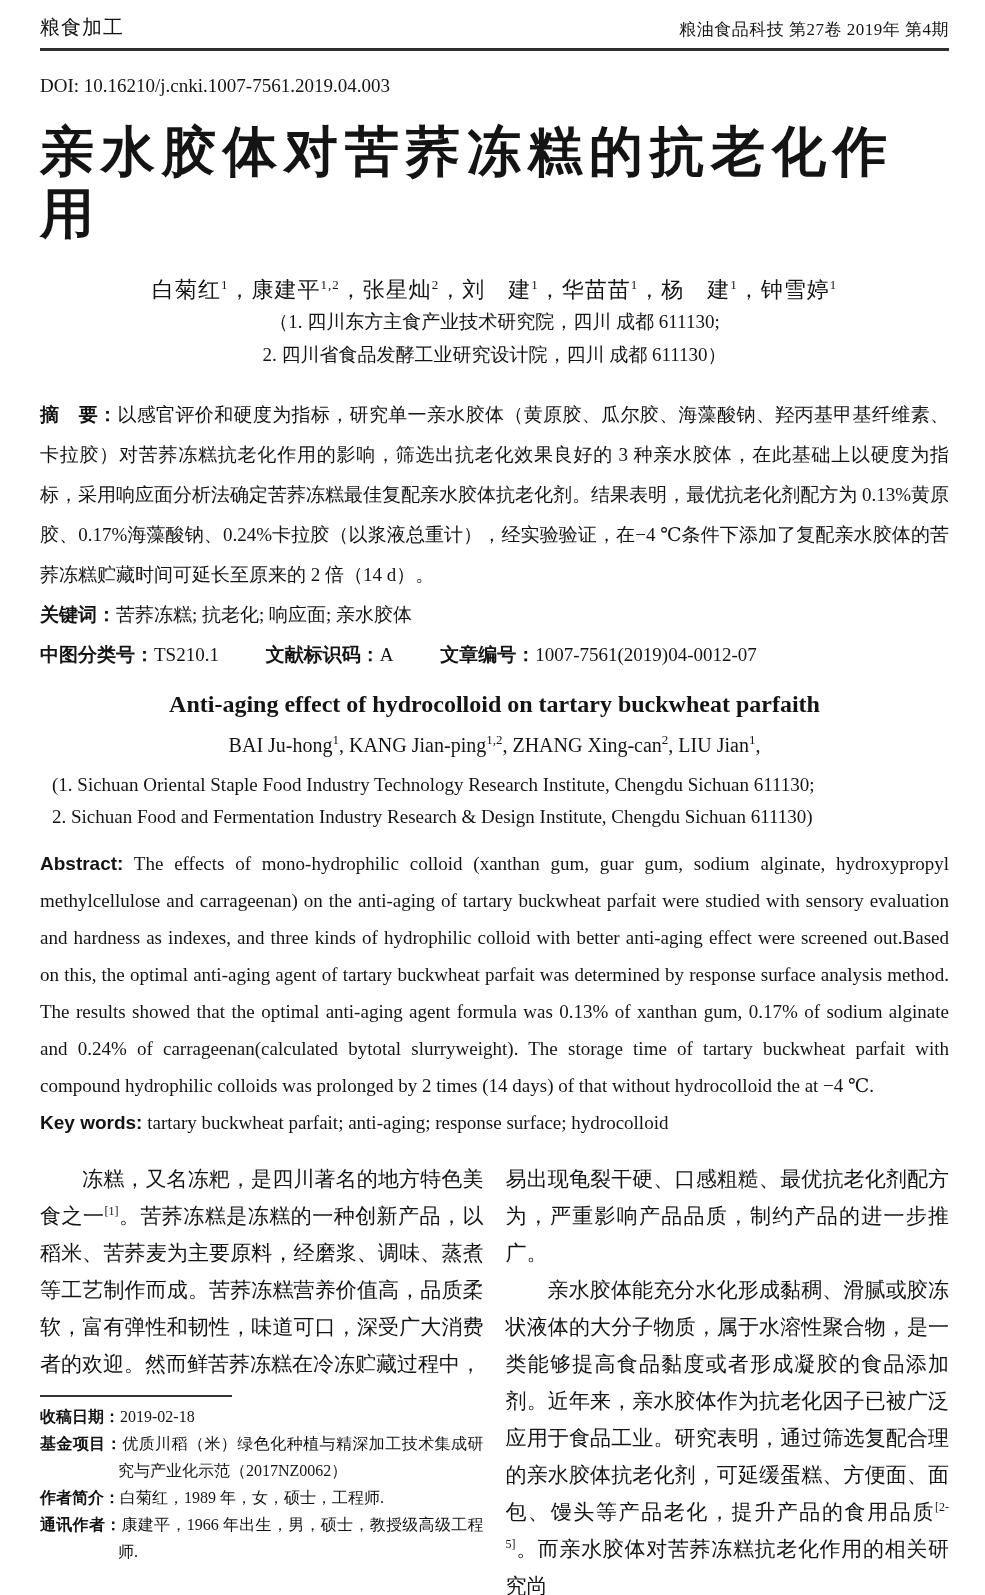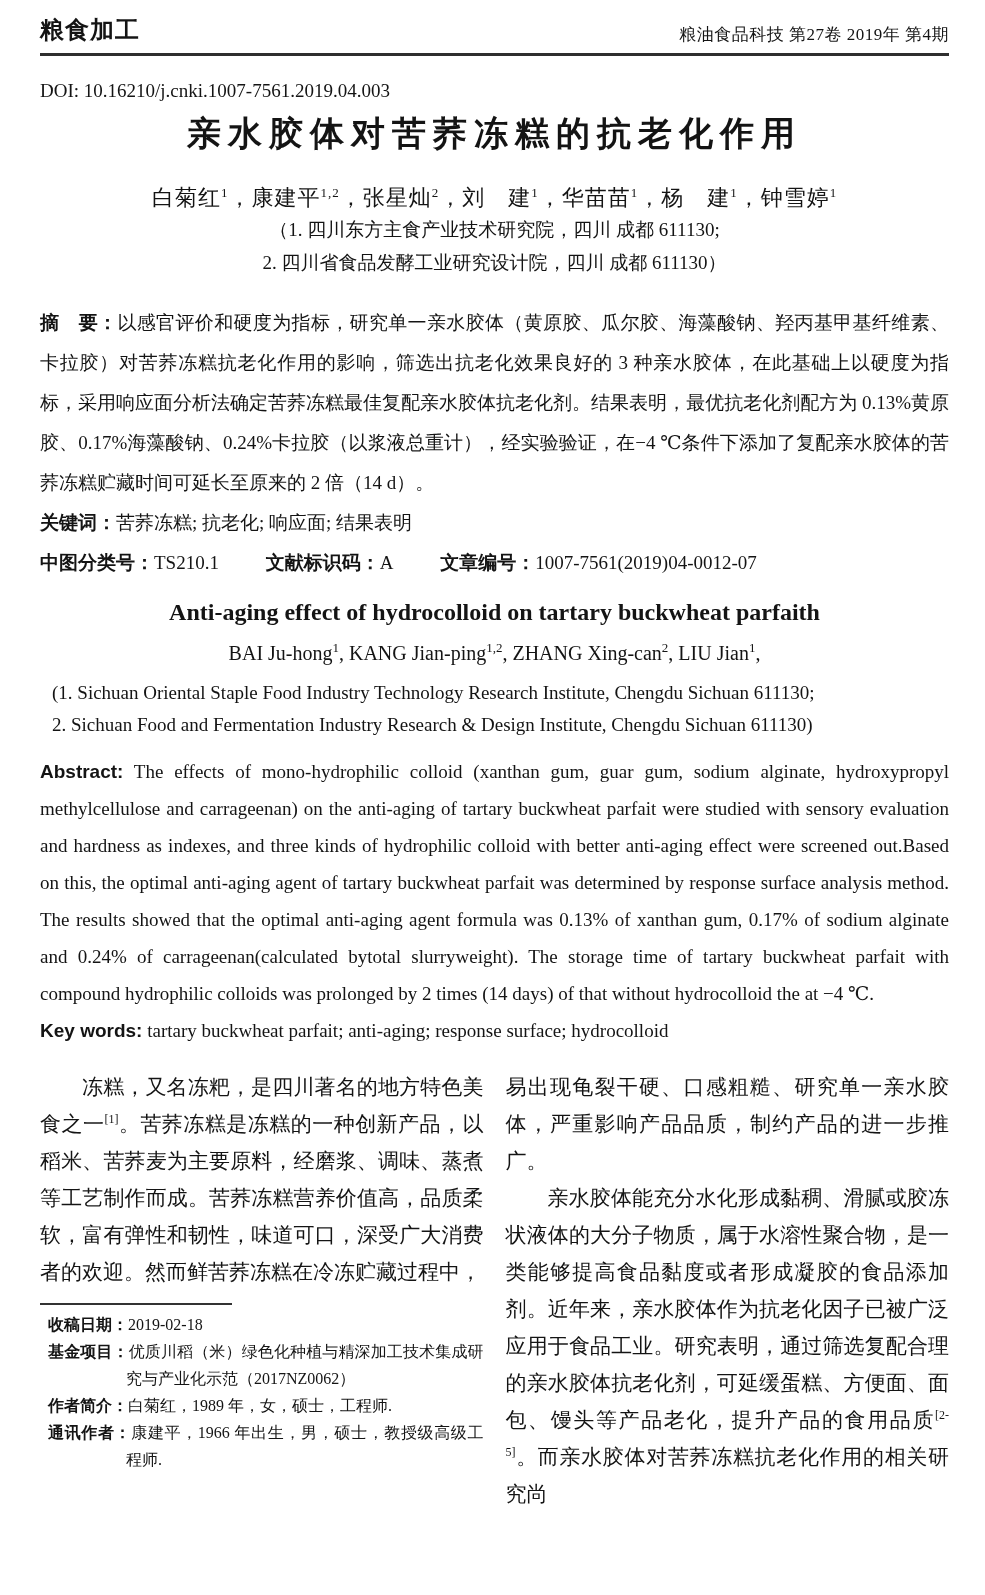--- a/index.html
+++ b/index.html
@@ -6,27 +6,27 @@
   body{
     width:985px;height:1595px;box-sizing:border-box;
     padding:14px 36px 0 40px;overflow:hidden;
     font-family:"Liberation Serif","DejaVu Serif",serif;
     color:#141414;
   }
   
   .header{display:flex;justify-content:space-between;align-items:flex-end;
     padding-bottom:7px;border-bottom:3px solid #2f2f2f;}
   .header-left{font-family:"Liberation Sans","DejaVu Sans",sans-serif;
-    font-weight:bold;font-size:24px;letter-spacing:1px;}
+    font-weight:normal;font-size:20px;letter-spacing:1px;}
   .header-right{font-size:17px;letter-spacing:.5px;}
   
   .doi{margin-top:24px;font-size:19px;}
   .doi b{font-weight:normal;}
   
-  .title-cn{margin-top:12px;text-align:center;font-size:34px;font-weight:bold;
+  .title-cn{margin-top:24px;text-align:left;font-size:54px;font-weight:bold;
     letter-spacing:7px;line-height:1.15;}
   .authors-cn{margin-top:30px;text-align:center;font-size:22px;letter-spacing:1px;}
   .authors-cn sup,.authors-en sup{font-size:13px;vertical-align:super;line-height:0;}
   .affils-cn{text-align:center;font-size:19px;line-height:33px;}
   
   .abstract-cn{margin-top:24px;font-size:19px;line-height:40px;text-align:justify;}
   .lbl{font-family:"Liberation Sans","DejaVu Sans",sans-serif;font-weight:bold;}
   .kw-cn,.clc{font-size:19px;line-height:40px;}
   .clc .sp{display:inline-block;width:42px;}
   
@@ -36,21 +36,21 @@
   .abstract-en{margin-top:12px;font-size:19px;line-height:37px;text-align:justify;}
   .kw-en{font-size:19px;line-height:37px;}
   
   .cols{display:flex;gap:22px;margin-top:20px;}
   .col{flex:1;min-width:0;}
   .col p{margin:0;font-size:21px;line-height:37px;text-align:justify;}
   .col p.indent{text-indent:2em;}
   .col sup{font-size:12px;vertical-align:super;line-height:0;}
   
   .fn-sep{margin-top:12px;width:192px;border-top:2px solid #333;}
-  .footnotes{margin-top:6px;margin-left:8px;}
+  .footnotes{margin-top:6px;}
   .fn{font-size:16px;line-height:27px;padding-left:78px;text-indent:-78px;
     text-align:justify;}
   .fn .fn-label{font-family:"Liberation Sans","DejaVu Sans",sans-serif;font-weight:bold;}
 </style>
 </head>
 <body>
 
 <div class="header">
   <span class="header-left">粮食加工</span>
   <span class="header-right">粮油食品科技 第27卷 2019年 第4期</span>
@@ -68,21 +68,21 @@
 <div class="affils-cn">
   <div>（1. 四川东方主食产业技术研究院，四川 成都 611130;</div>
   <div>2. 四川省食品发酵工业研究设计院，四川 成都 611130）</div>
 </div>
 
 <div class="abstract-cn">
   <span class="lbl">摘　要：</span><span>以感官评价和硬度为指标，研究单一亲水胶体（黄原胶、瓜尔胶、海藻酸钠、羟丙基甲基纤维素、卡拉胶）对苦荞冻糕抗老化作用的影响，筛选出抗老化效果良好的 3 种亲水胶体，在此基础上以硬度为指标，采用响应面分析法确定苦荞冻糕最佳复配亲水胶体抗老化剂。结果表明，最优抗老化剂配方为 0.13%黄原胶、0.17%海藻酸钠、0.24%卡拉胶（以浆液总重计），经实验验证，在−4 ℃条件下添加了复配亲水胶体的苦荞冻糕贮藏时间可延长至原来的 2 倍（14 d）。</span>
 </div>
 
 <div class="kw-cn">
-  <span class="lbl">关键词：</span><span>苦荞冻糕; 抗老化; 响应面; 结果表明</span>
+  <span class="lbl">关键词：</span><span>苦荞冻糕; 抗老化; 响应面; 亲水胶体</span>
 </div>
 
 <div class="clc">
   <span class="lbl">中图分类号：</span><span>TS210.1</span><span class="sp"></span>
   <span class="lbl">文献标识码：</span><span>A</span><span class="sp"></span>
   <span class="lbl">文章编号：</span><span>1007-7561(2019)04-0012-07</span>
 </div>
 
 <div class="title-en">Anti-aging effect of hydrocolloid on tartary buckwheat parfaith</div>
 
@@ -108,16 +108,16 @@
     <p class="indent">冻糕，又名冻粑，是四川著名的地方特色美食之一<sup>[1]</sup>。苦荞冻糕是冻糕的一种创新产品，以稻米、苦荞麦为主要原料，经磨浆、调味、蒸煮等工艺制作而成。苦荞冻糕营养价值高，品质柔软，富有弹性和韧性，味道可口，深受广大消费者的欢迎。然而鲜苦荞冻糕在冷冻贮藏过程中，</p>
     <div class="fn-sep"></div>
     <div class="footnotes">
         <div class="fn"><span class="fn-label">收稿日期：</span><span>2019-02-18</span></div>
         <div class="fn"><span class="fn-label">基金项目：</span><span>优质川稻（米）绿色化种植与精深加工技术集成研究与产业化示范（2017NZ0062）</span></div>
         <div class="fn"><span class="fn-label">作者简介：</span><span>白菊红，1989 年，女，硕士，工程师.</span></div>
         <div class="fn"><span class="fn-label">通讯作者：</span><span>康建平，1966 年出生，男，硕士，教授级高级工程师.</span></div>
       </div>
   </div>
   <div class="col">
-    <p>易出现龟裂干硬、口感粗糙、研究单一亲水胶体，严重影响产品品质，制约产品的进一步推广。</p>
+    <p>易出现龟裂干硬、口感粗糙、最优抗老化剂配方为，严重影响产品品质，制约产品的进一步推广。</p>
     <p class="indent">亲水胶体能充分水化形成黏稠、滑腻或胶冻状液体的大分子物质，属于水溶性聚合物，是一类能够提高食品黏度或者形成凝胶的食品添加剂。近年来，亲水胶体作为抗老化因子已被广泛应用于食品工业。研究表明，通过筛选复配合理的亲水胶体抗老化剂，可延缓蛋糕、方便面、面包、馒头等产品老化，提升产品的食用品质<sup>[2-5]</sup>。而亲水胶体对苦荞冻糕抗老化作用的相关研究尚</p>
   </div>
 </div>
 
 </body></html>

